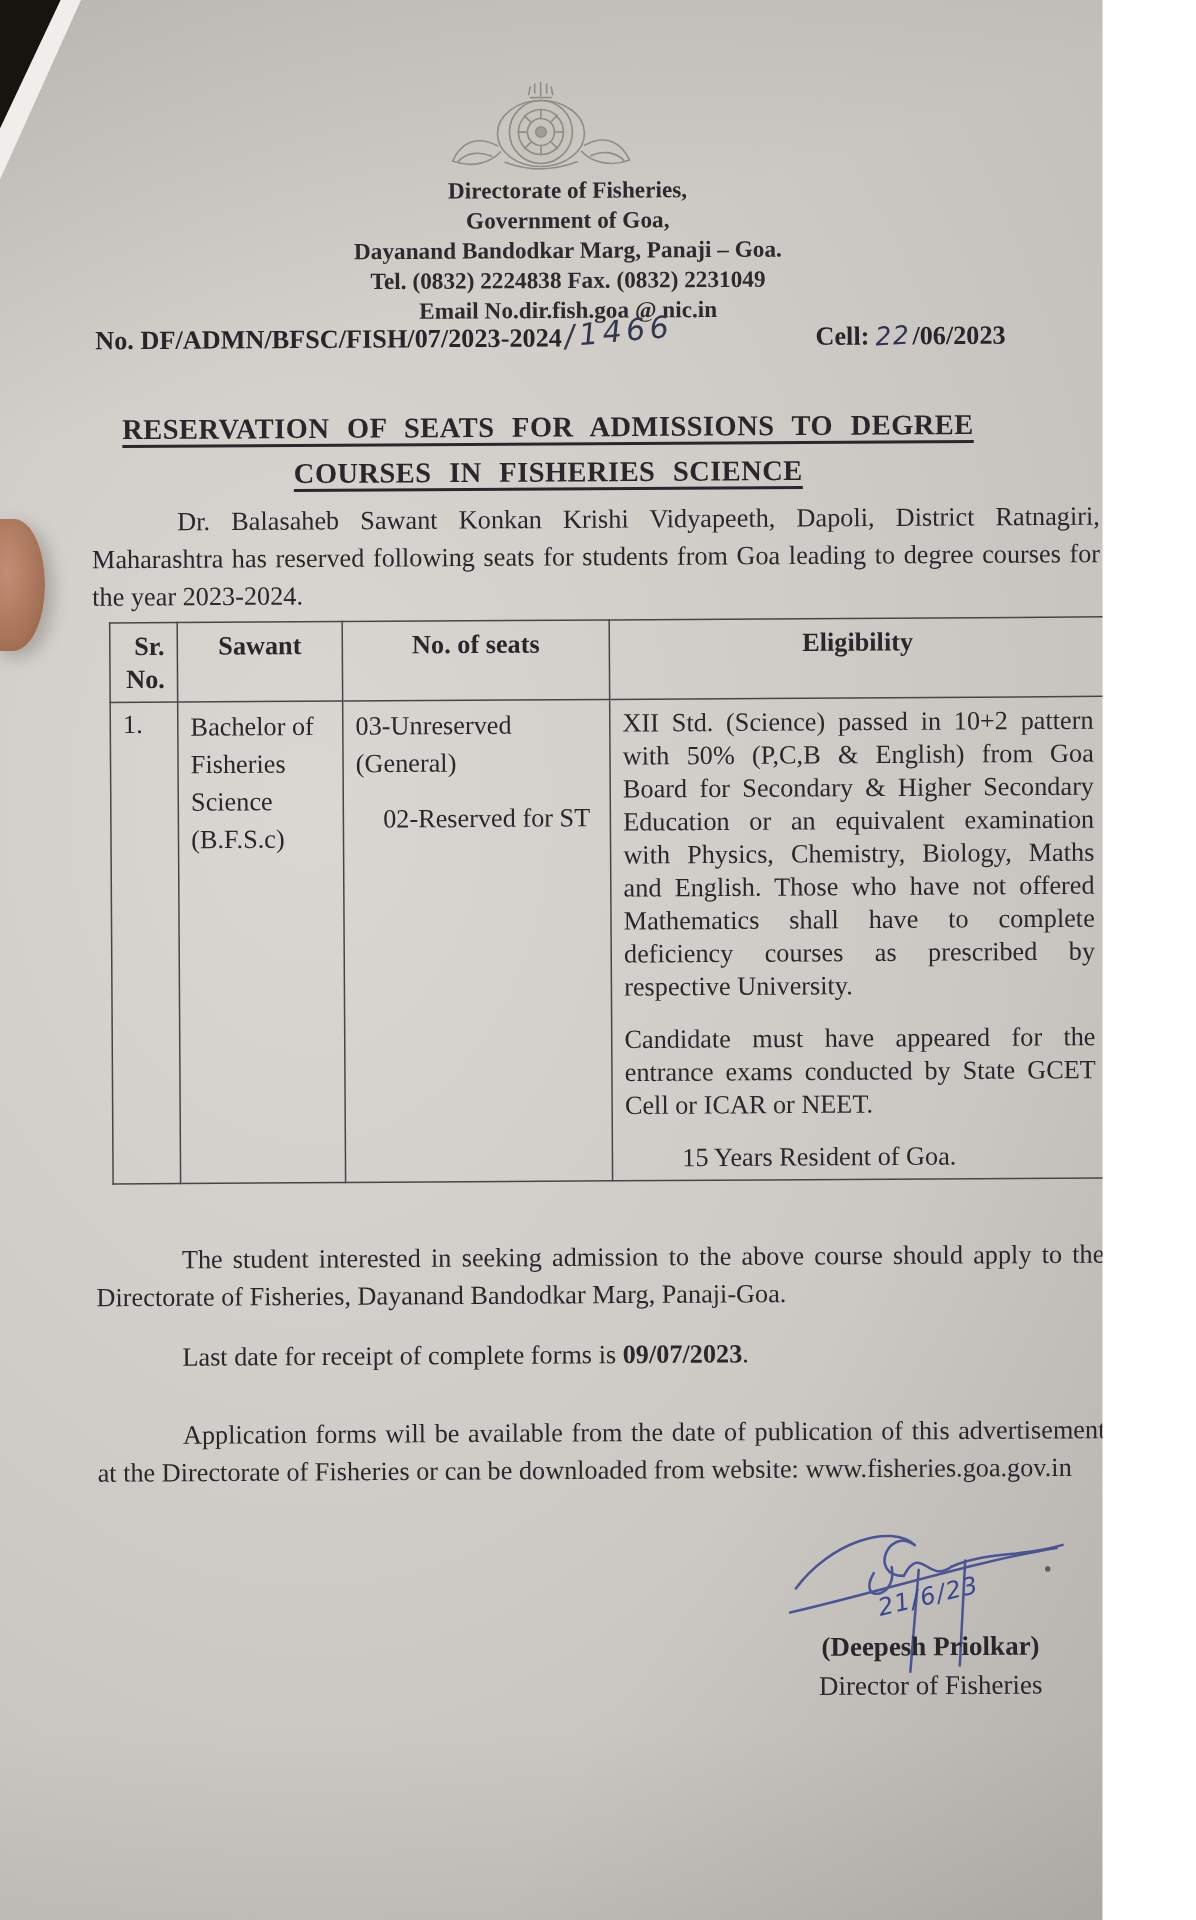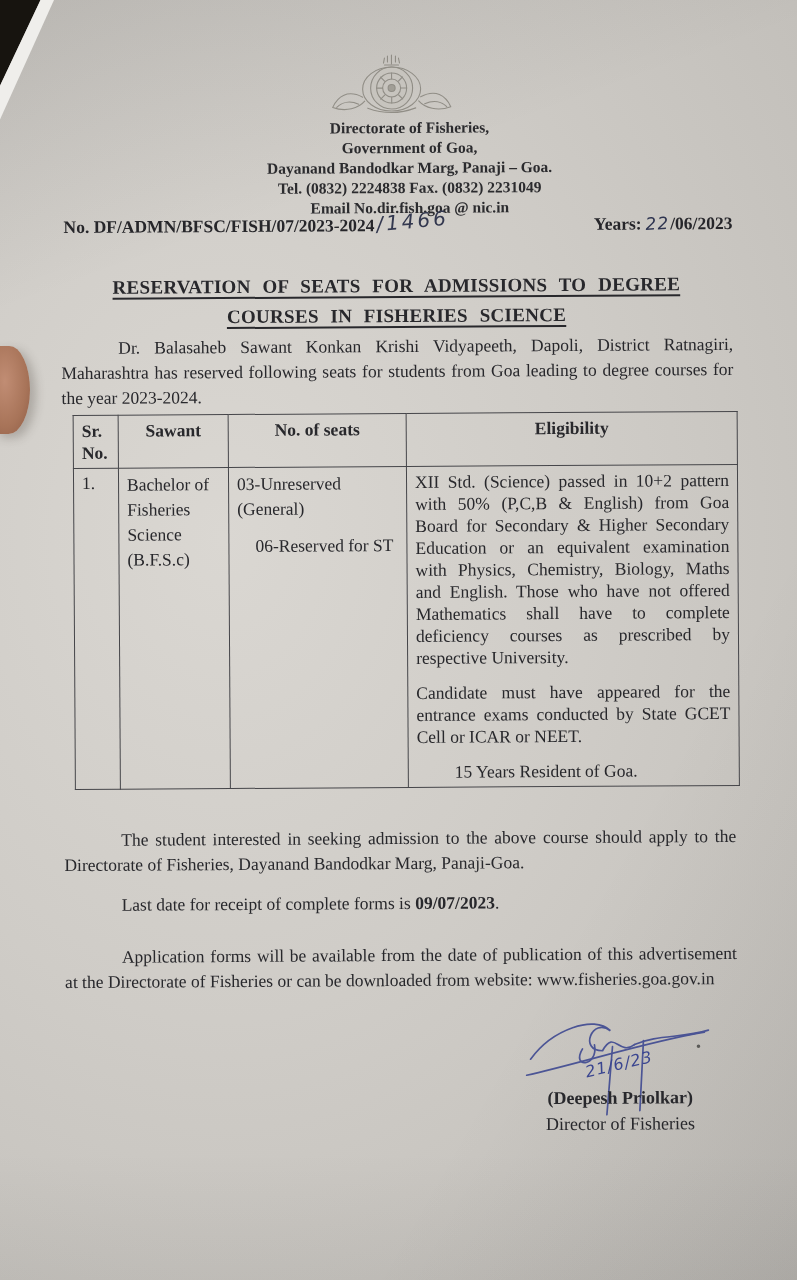--- a/index.html
+++ b/index.html
@@ -3,21 +3,21 @@
 <meta charset="utf-8">
 <style>
   html,body{margin:0;padding:0;}
   body{
     width:797px;height:1280px;
     font-family:"Liberation Serif","DejaVu Serif",serif;
     color:#26262a;
     overflow:hidden;
   }
   .photo{
-    position:relative;width:797px;height:1280px;overflow:hidden;
+    position:relative;width:735px;height:1280px;overflow:hidden;
     background:
       radial-gradient(ellipse at 28% 42%, #dad7d2 0%, #cfccc7 46%, #bfbcb7 100%);
   }
   .vignette{
     position:absolute;inset:0;
     background:
       linear-gradient(160deg, rgba(20,20,20,.10) 0%, rgba(0,0,0,0) 20%),
       linear-gradient(300deg, rgba(20,20,20,.07) 0%, rgba(0,0,0,0) 28%),
       linear-gradient(0deg, rgba(20,20,20,.05) 0%, rgba(0,0,0,0) 10%);
   }
@@ -92,21 +92,21 @@
     table-layout:fixed;
   }
   table.seats th, table.seats td{
     border:1.6px solid #46464a;vertical-align:top;padding:4px 8px;
   }
   table.seats th{font-weight:bold;line-height:22px;}
   .col-sr{width:45px;}
   .col-course{width:110px;}
   .col-seats{width:178px;}
   .col-elig{width:331px;}
-  th.h-sr{text-align:left;}
+  th.h-sr{text-align:right;}
   td.c-sr{padding-top:8px;}
   td.c-course{padding-top:8px;line-height:25px;}
   td.c-seats{padding-top:8px;line-height:25px;}
   .seat-line2{margin-top:12px;padding-left:18px;}
   td.c-elig{padding:8px 9px 10px 9px;}
   td.c-elig p{margin:0 0 13px 0;text-align:justify;line-height:22px;}
   td.c-elig p.elig-last{margin:0;text-align:left;padding-left:38px;}
   
   .sig-zone{position:absolute;left:520px;top:1008px;width:210px;height:130px;}
   .sig-svg{position:absolute;left:0;top:0;overflow:visible;}
@@ -158,21 +158,21 @@
         <div>Tel. (0832) 2224838 Fax. (0832) 2231049</div>
         <div>Email No.dir.fish.goa @ nic.in</div>
       </div>
     </div>
 
     <div class="ref-row">
       <div>
         <span>No. DF/ADMN/BFSC/FISH/07/2023-2024</span><span class="hand hand-refno">/1466</span>
       </div>
       <div>
-        <span>Years:</span><span class="hand hand-date">22</span><span>/06/2023</span>
+        <span>Cell:</span><span class="hand hand-date">22</span><span>/06/2023</span>
       </div>
     </div>
 
     <div class="title">
       <div><span class="tline">RESERVATION OF SEATS FOR ADMISSIONS TO DEGREE</span></div>
       <div><span class="tline">COURSES IN FISHERIES SCIENCE</span></div>
     </div>
 
     <p class="para indent p-intro">Dr. Balasaheb Sawant Konkan Krishi Vidyapeeth, Dapoli, District Ratnagiri, Maharashtra has reserved following seats for students from Goa leading to degree courses for the year 2023-2024.</p>
 
@@ -190,21 +190,21 @@
           <th>No. of seats</th>
           <th>Eligibility</th>
         </tr>
       </thead>
       <tbody>
         <tr>
           <td class="c-sr">1.</td>
           <td class="c-course">Bachelor of Fisheries Science (B.F.S.c)</td>
           <td class="c-seats">
             <div>03-Unreserved (General)</div>
-            <div class="seat-line2">06-Reserved for ST</div>
+            <div class="seat-line2">02-Reserved for ST</div>
           </td>
           <td class="c-elig">
             <p>XII Std. (Science) passed in 10+2 pattern with 50% (P,C,B &amp; English) from Goa Board for Secondary &amp; Higher Secondary Education or an equivalent examination with Physics, Chemistry, Biology, Maths and English. Those who have not offered Mathematics shall have to complete deficiency courses as prescribed by respective University.</p>
             <p>Candidate must have appeared for the entrance exams conducted by State GCET Cell or ICAR or NEET.</p>
             <p class="elig-last">15 Years Resident of Goa.</p>
           </td>
         </tr>
       </tbody>
     </table>
 

